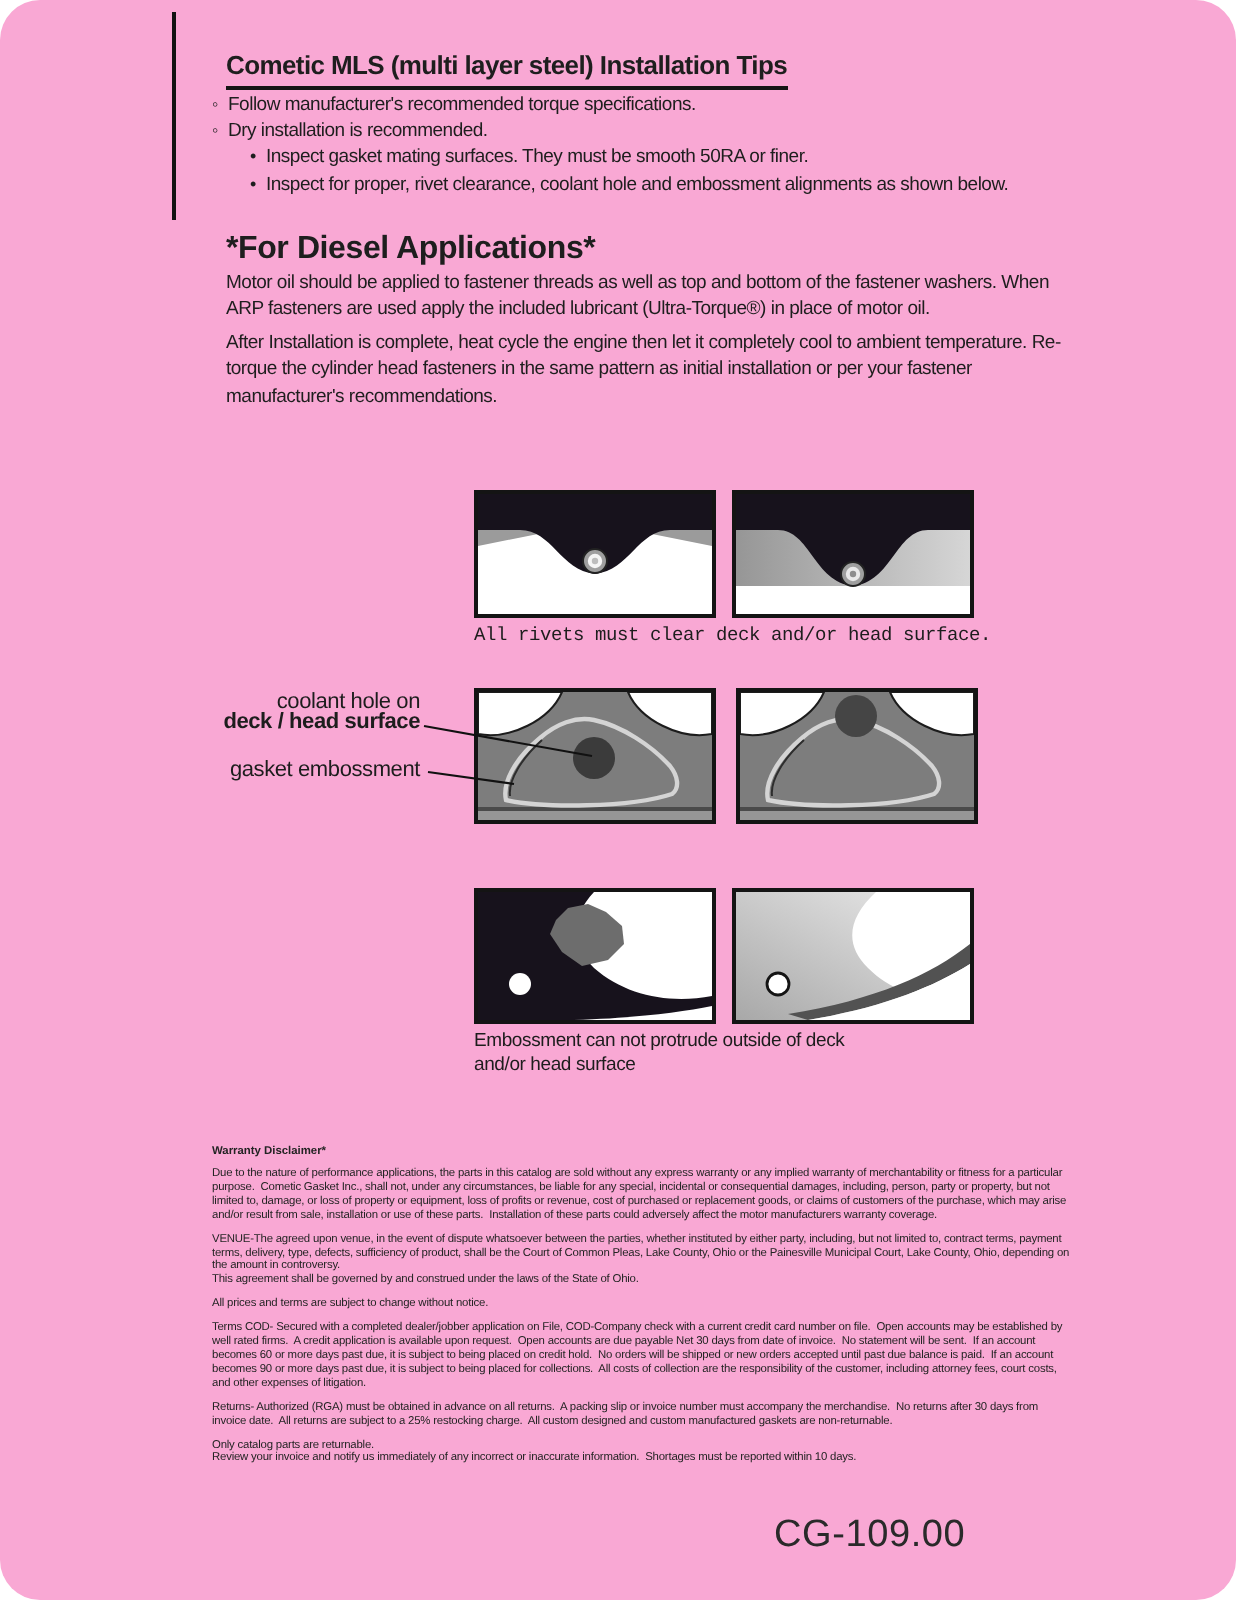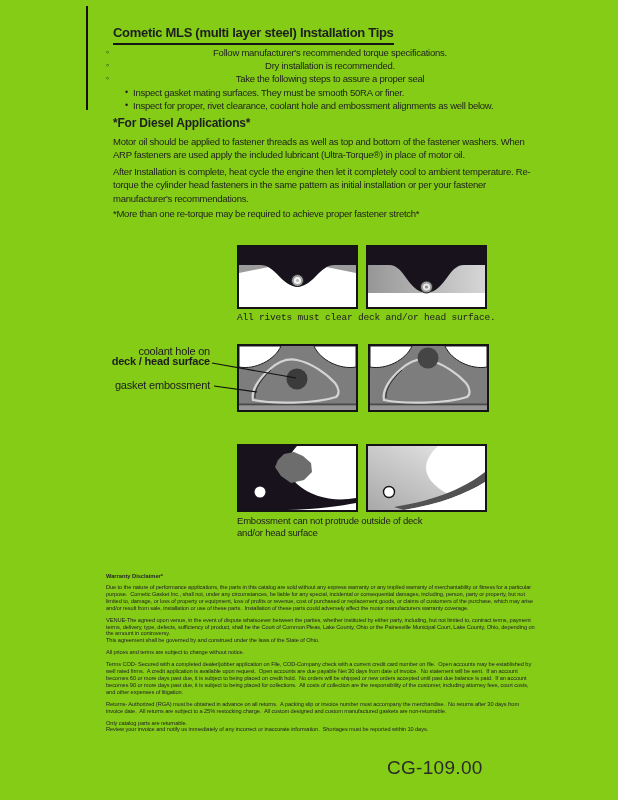--- a/index.html
+++ b/index.html
@@ -1,35 +1,35 @@
 <!DOCTYPE html>
 <html><head>
 <meta charset="utf-8">
 <style>
   * { margin:0; padding:0; box-sizing:border-box; }
   html,body { background:#ffffff; }
   .page {
-    position:relative; width:618px; height:800px; background:#84cc16;
-    font-family:"Liberation Sans", sans-serif; color:#1e1e1e; overflow:hidden;
+    position:relative; width:618px; height:800px; background:#f9a8d4;
+    font-family:"Liberation Sans", sans-serif; color:#1e1e1e; overflow:hidden;border-radius:20px;
   }
   .scan-line { position:absolute; left:86px; top:6px; width:2px; height:104px; background:#121212; }
 
   .title {
     position:absolute; left:113px; top:25px;
     font-size:13px; font-weight:bold; letter-spacing:-0.3px;
     border-bottom:2px solid #151515; padding-bottom:2.5px; white-space:nowrap;
   }
   .tips { position:absolute; left:106px; top:46px; list-style:none; width:440px; }
   .tips li { font-size:9.5px; letter-spacing:-0.25px; line-height:13.2px; position:relative; }
-  .tips li.b1 { padding-left:8px;text-align:center; }
+  .tips li.b1 { padding-left:8px; }
   .tips li.b1::before { content:"\25E6"; position:absolute; left:0; top:0; font-size:9px; }
   .tips li.b2 { padding-left:8px; margin-left:19px; }
   .tips li.b2::before { content:"\2022"; position:absolute; left:0; top:0; font-size:9px; }
 
-  .h2 { position:absolute; left:113px; top:116px; font-size:12px; font-weight:bold; letter-spacing:-0.2px; }
+  .h2 { position:absolute; left:113px; top:116px; font-size:16px; font-weight:bold; letter-spacing:-0.2px; }
   .body { position:absolute; left:113px; width:430px; font-size:9.5px; letter-spacing:-0.25px; line-height:13.4px; }
   .p1 { top:135px; }
   .p2 { top:165px; }
   .note { top:207px; }
 
   .dlabel { position:absolute; width:121px; text-align:center; font-size:13px; letter-spacing:0.4px; color:#1a1a1a;margin-top:36px; }
   .dbox { position:absolute; width:121px; border:2px solid #141414; background:#fff; line-height:0; }
   .dbox svg { display:block; }
   .caption { position:absolute; font-size:9.5px; letter-spacing:-0.2px; line-height:11.5px; color:#1d1d1d; }
 
@@ -47,29 +47,27 @@
 
 <div class="page">
 
   <div class="scan-line"></div>
 
   <div class="title">Cometic MLS (multi layer steel) Installation Tips</div>
 
   <ul class="tips">
     <li class="b1">Follow manufacturer's recommended torque specifications.</li>
     <li class="b1">Dry installation is recommended.</li>
-    <li class="b1">Take the following steps to assure a proper seal</li>
     <li class="b2">Inspect gasket mating surfaces.  They must be smooth 50RA or finer.</li>
-    <li class="b2">Inspect for proper, rivet clearance, coolant hole and embossment alignments as well below.</li>
+    <li class="b2">Inspect for proper, rivet clearance, coolant hole and embossment alignments as shown below.</li>
   </ul>
 
   <div class="h2">*For Diesel Applications*</div>
   <p class="body p1">Motor oil should be applied to fastener threads as well as top and bottom of the fastener washers. When ARP fasteners are used apply the included lubricant (Ultra-Torque®) in place of motor oil.</p>
   <p class="body p2">After Installation is complete, heat cycle the engine then let it completely cool to ambient temperature. Re-torque the cylinder head fasteners in the same pattern as initial installation or per your fastener manufacturer's recommendations.</p>
-  <p class="body note">*More than one re-torque may be required to achieve proper fastener stretch*</p>
 
   <div class="dlabel" style="left:237px; top:229px;">RIGHT</div>
   <div class="dlabel" style="left:366px; top:229px;">WRONG</div>
 
   <div class="dbox" style="left:237px; top:245px;">
     <svg width="117" height="60" viewBox="0 0 117 60">
       <rect x="0" y="0" width="117" height="60" fill="#ffffff"></rect>
       <path d="M0,18 L40,18 L0,26 Z" fill="#9b9b9b"></path>
       <path d="M117,18 L77,18 L117,26 Z" fill="#9b9b9b"></path>
       <path d="M0,0 H117 V18 H96 C80,18 76,38 58.5,40 C41,38 37,18 21,18 H0 Z" fill="#17121c"></path>

